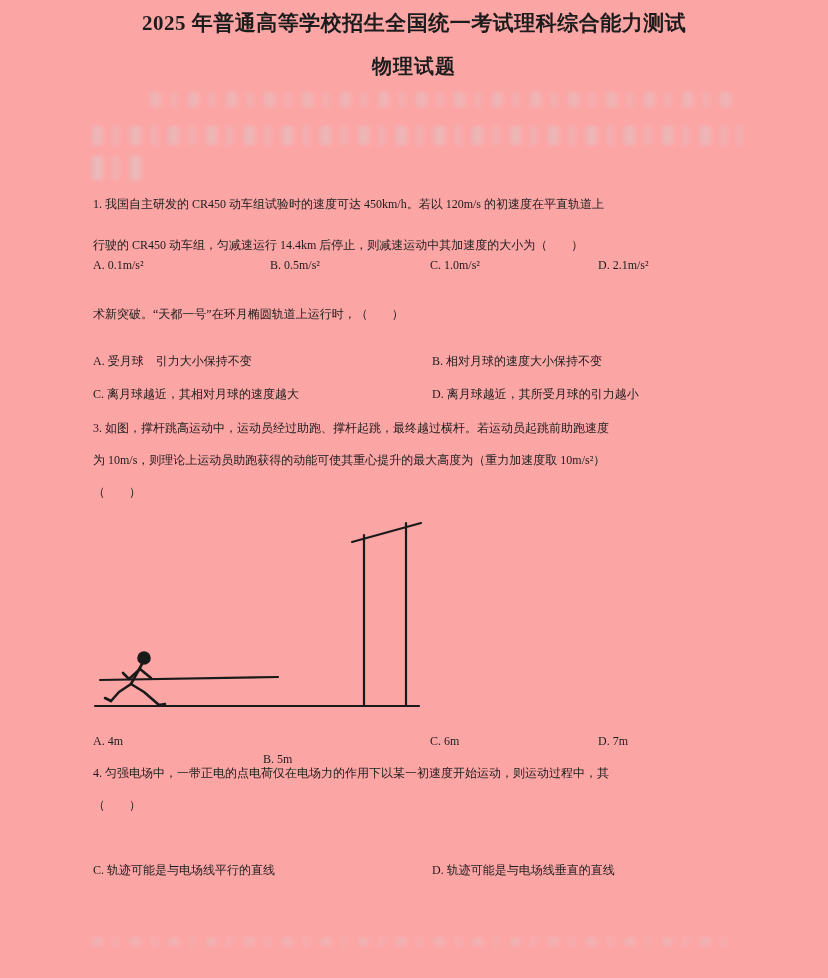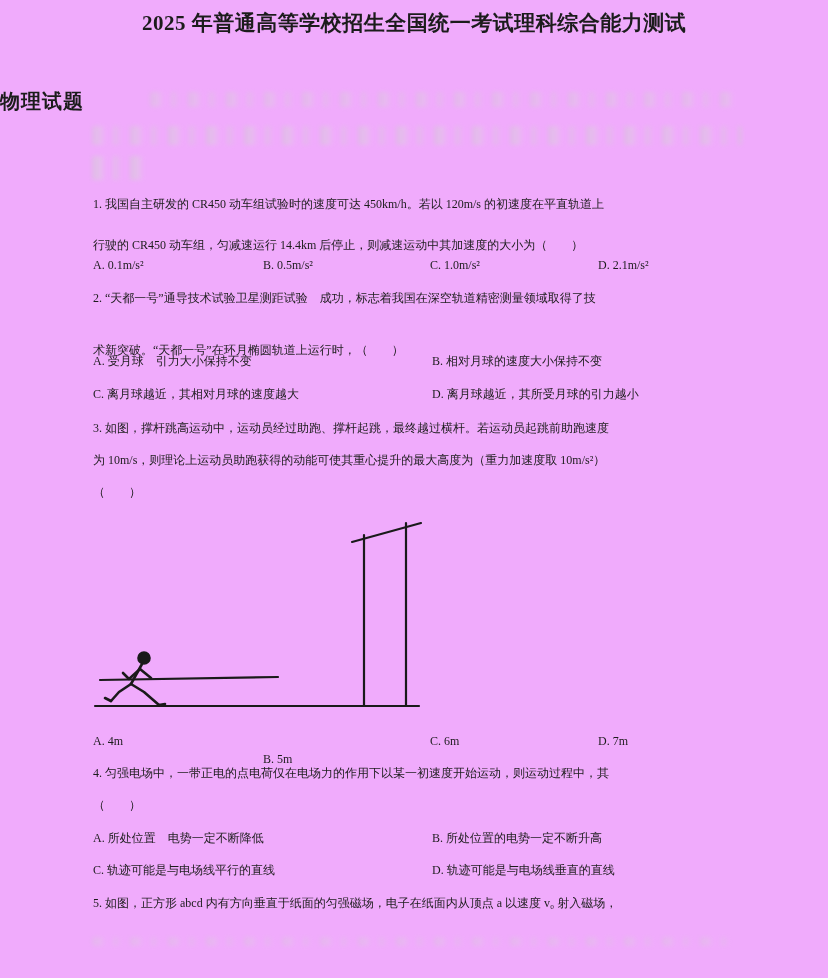--- a/index.html
+++ b/index.html
@@ -4,46 +4,45 @@
 <style>
   html, body {
     margin: 0;
     padding: 0;
     background: #ffffff;
   }
   .page {
     position: relative;
     width: 828px;
     height: 978px;
-    background: #f0abfc;
+    background: #fca5a5;
     color: #1c1c1c;
     font-family: "Liberation Serif", serif;
     overflow: hidden;
   }
   .doc-title {
     position: absolute;
     top: 9px;
     left: 0;
     width: 100%;
     text-align: center;
     font-size: 21px;
     font-weight: bold;
     letter-spacing: 0.5px;
     white-space: nowrap;
   }
   .doc-subtitle {
     position: absolute;
     top: 53px;
     left: 0;
     width: 100%;
-    text-align: left;
+    text-align: center;
     font-size: 20px;
     font-weight: bold;
     letter-spacing: 1px;
-    margin-top: 35px;
   }
   .line {
     position: absolute;
     left: 93px;
     font-size: 12px;
     line-height: 20px;
     white-space: nowrap;
   }
   
   .smudge {
@@ -73,26 +72,25 @@
   <div class="doc-subtitle">物理试题</div>
 
   <div class="smudge s1"></div>
   <div class="smudge s2"></div>
   <div class="smudge s3"></div>
   <div class="smudge s4"></div>
 
   <div class="line" style="top:194px">1. 我国自主研发的 CR450 动车组试验时的速度可达 450km/h。若以 120m/s 的初速度在平直轨道上</div>
   <div class="line" style="top:235px">行驶的 CR450 动车组，匀减速运行 14.4km 后停止，则减速运动中其加速度的大小为（　　）</div>
   <div class="line" style="top:255px;left:93px">A. 0.1m/s²</div>
-  <div class="line" style="top:255px;left:263px">B. 0.5m/s²</div>
+  <div class="line" style="top:255px;left:270px">B. 0.5m/s²</div>
   <div class="line" style="top:255px;left:430px">C. 1.0m/s²</div>
   <div class="line" style="top:255px;left:598px">D. 2.1m/s²</div>
 
-  <div class="line" style="top:288px">2. “天都一号”通导技术试验卫星测距试验　成功，标志着我国在深空轨道精密测量领域取得了技</div>
-  <div class="line" style="top:340px">术新突破。“天都一号”在环月椭圆轨道上运行时，（　　）</div>
+  <div class="line" style="top:304px">术新突破。“天都一号”在环月椭圆轨道上运行时，（　　）</div>
   <div class="line" style="top:351px;left:93px">A. 受月球　引力大小保持不变</div>
   <div class="line" style="top:384px;left:93px">C. 离月球越近，其相对月球的速度越大</div>
   <div class="line" style="top:351px;left:432px">B. 相对月球的速度大小保持不变</div>
   <div class="line" style="top:384px;left:432px">D. 离月球越近，其所受月球的引力越小</div>
 
   <div class="line" style="top:418px">3. 如图，撑杆跳高运动中，运动员经过助跑、撑杆起跳，最终越过横杆。若运动员起跳前助跑速度</div>
   <div class="line" style="top:450px">为 10m/s，则理论上运动员助跑获得的动能可使其重心提升的最大高度为（重力加速度取 10m/s²）</div>
   <div class="line" style="top:482px">（　　）</div>
 
   <svg class="figure-svg" width="340" height="200" viewBox="0 0 340 200">
@@ -120,21 +118,18 @@
     </g>
   </svg>
 
   <div class="line" style="top:731px;left:93px">A. 4m</div>
   <div class="line" style="top:749px;left:263px">B. 5m</div>
   <div class="line" style="top:731px;left:430px">C. 6m</div>
   <div class="line" style="top:731px;left:598px">D. 7m</div>
 
   <div class="line" style="top:763px">4. 匀强电场中，一带正电的点电荷仅在电场力的作用下以某一初速度开始运动，则运动过程中，其</div>
   <div class="line" style="top:795px">（　　）</div>
-  <div class="line" style="top:828px;left:93px">A. 所处位置　电势一定不断降低</div>
-  <div class="line" style="top:828px;left:432px">B. 所处位置的电势一定不断升高</div>
   <div class="line" style="top:860px;left:93px">C. 轨迹可能是与电场线平行的直线</div>
   <div class="line" style="top:860px;left:432px">D. 轨迹可能是与电场线垂直的直线</div>
 
-  <div class="line" style="top:893px">5. 如图，正方形 abcd 内有方向垂直于纸面的匀强磁场，电子在纸面内从顶点 a 以速度 v₀ 射入磁场，</div>
   <div class="line" style="top:988px">场中运动的时间分别为 t₁、t₂ 和 t₃，则（　）</div>
 
 </div>
 
 </body></html>

